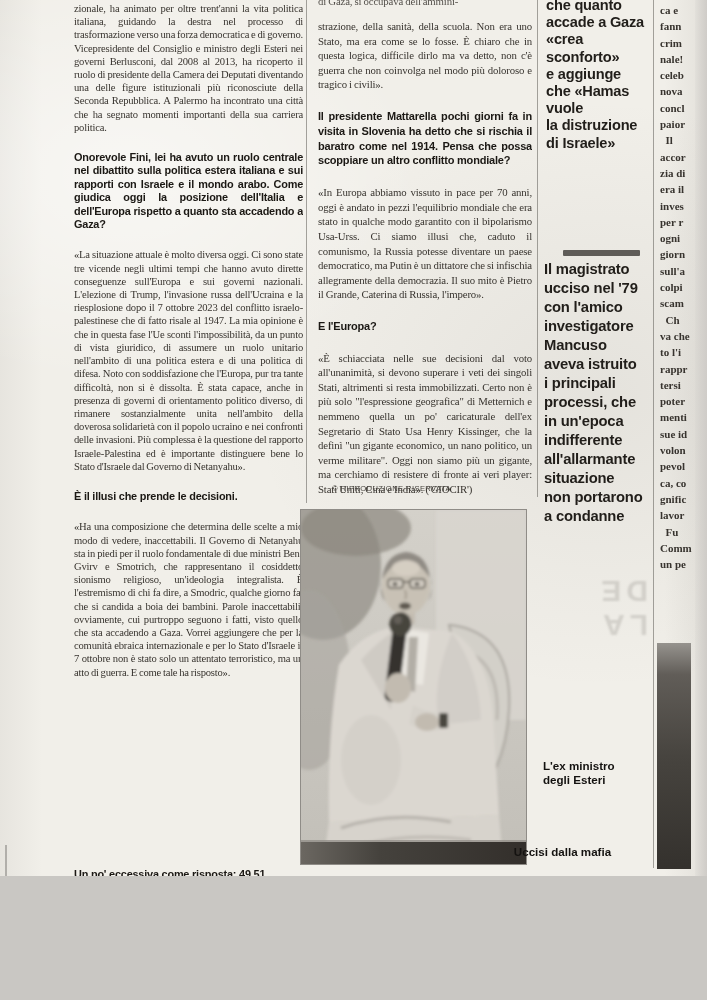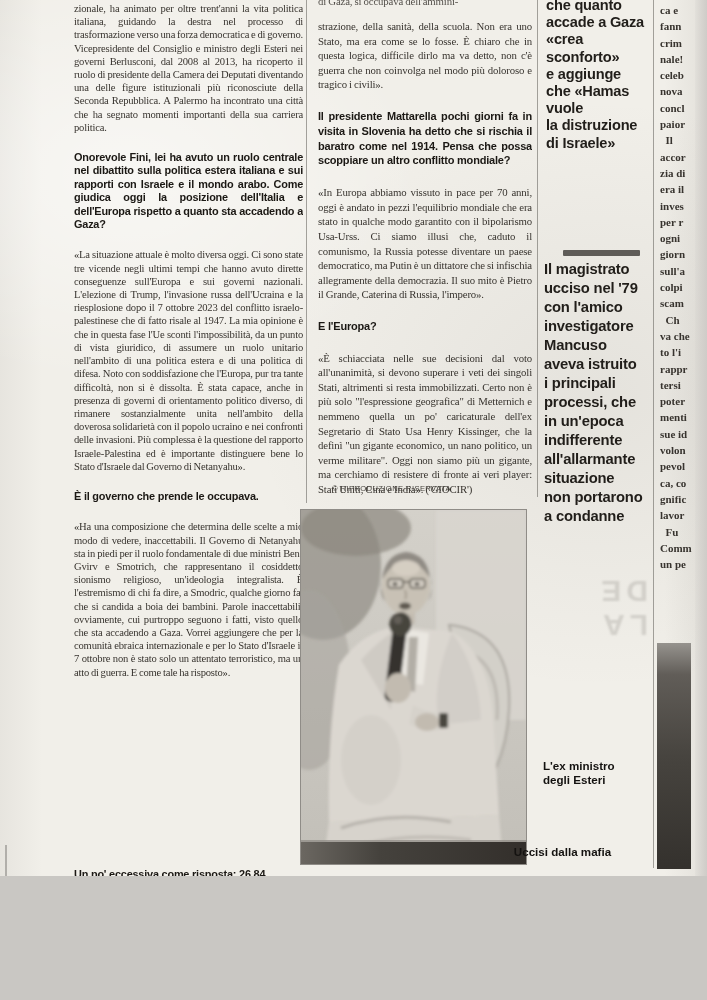--- a/index.html
+++ b/index.html
@@ -61,24 +61,24 @@
 </style>
 </head>
 <body>
 
 <div class="stage">
 
   <div class="col" style="left:74px;top:2px;width:229px;height:846px;overflow:hidden;">
     <p class="serif-p">zionale, ha animato per oltre trent'anni la vita politica italiana, guidando la destra nel processo di trasformazione verso una forza democratica e di governo. Vicepresidente del Consiglio e ministro degli Esteri nei governi Berlusconi, dal 2008 al 2013, ha ricoperto il ruolo di presidente della Camera dei Deputati diventando una delle figure istituzionali più riconosciute della Seconda Repubblica. A Palermo ha incontrato una città che ha segnato momenti importanti della sua carriera politica.</p>
     <p class="q">Onorevole Fini, lei ha avuto un ruolo centrale nel dibattito sulla politica estera italiana e sui rapporti con Israele e il mondo arabo. Come giudica oggi la posizione dell'Italia e dell'Europa rispetto a quanto sta accadendo a Gaza?</p>
     <p class="serif-p">«La situazione attuale è molto diversa oggi. Ci sono state tre vicende negli ultimi tempi che hanno avuto dirette conseguenze sull'Europa e sui governi nazionali. L'elezione di Trump, l'invasione russa dell'Ucraina e la riesplosione dopo il 7 ottobre 2023 del conflitto israelo-palestinese che di fatto risale al 1947. La mia opinione è che in questa fase l'Ue sconti l'impossibilità, da un punto di vista giuridico, di assumere un ruolo unitario nell'ambito di una politica estera e di una politica di difesa. Noto con soddisfazione che l'Europa, pur tra tante difficoltà, non si è dissolta. È stata capace, anche in presenza di governi di orientamento politico diverso, di rimanere sostanzialmente unita nell'ambito della doverosa solidarietà con il popolo ucraino e nei confronti delle invasioni. Più complessa è la questione del rapporto Israele-Palestina ed è importante distinguere bene lo Stato d'Israele dal Governo di Netanyahu».</p>
-    <p class="q">È il governo che prende le occupava.</p>
+    <p class="q">È il illusi che prende le decisioni.</p>
     <p class="serif-p">«Ha una composizione che determina delle scelte a mio modo di vedere, inaccettabili. Il Governo di Netanyahu sta in piedi per il ruolo fondamentale di due ministri Ben-Gvirv e Smotrich, che rappresentano il cosiddetto sionismo religioso, un'ideologia integralista. È l'estremismo di chi fa dire, a Smodric, qualche giorno fa, che si candida a boia dei bambini. Parole inaccettabili, ovviamente, cui purtroppo seguono i fatti, visto quello che sta accadendo a Gaza. Vorrei aggiungere che per la comunità ebraica internazionale e per lo Stato d'Israele il 7 ottobre non è stato solo un attentato terroristico, ma un atto di guerra. E come tale ha risposto».</p>
   </div>
-  <div class="q" style="position:absolute;left:74px;top:851px;width:240px;">Un po' eccessiva come risposta: 26.84</div>
+  <div class="q" style="position:absolute;left:74px;top:851px;width:240px;">Un po' eccessiva come risposta: 49.51</div>
 
   <div class="col mid" style="left:318px;top:0;width:214px;height:500px;overflow:hidden;">
     <div class="clip-top">
       <p class="serif-p">di Gaza, si occupava dell'ammini-</p>
     </div>
     <p class="serif-p">strazione, della sanità, della scuola. Non era uno Stato, ma era come se lo fosse. È chiaro che in questa logica, difficile dirlo ma va detto, non c'è guerra che non coinvolga nel modo più doloroso e tragico i civili».</p>
     <p class="q">Il presidente Mattarella pochi giorni fa in visita in Slovenia ha detto che si rischia il baratro come nel 1914. Pensa che possa scoppiare un altro conflitto mondiale?</p>
     <p class="serif-p">«In Europa abbiamo vissuto in pace per 70 anni, oggi è andato in pezzi l'equilibrio mondiale che era stato in qualche modo garantito con il bipolarismo Usa-Urss. Ci siamo illusi che, caduto il comunismo, la Russia potesse diventare un paese democratico, ma Putin è un dittatore che si infischia allegramente della democrazia. Il suo mito è Pietro il Grande, Caterina di Russia, l'impero».</p>
     <p class="q">E l'Europa?</p>
     <p class="serif-p">«È schiacciata nelle sue decisioni dal voto all'unanimità, si devono superare i veti dei singoli Stati, altrimenti si resta immobilizzati. Certo non è più solo "l'espressione geografica" di Metternich e nemmeno quella un po' caricaturale dell'ex Segretario di Stato Usa Henry Kissinger, che la definì "un gigante economico, un nano politico, un verme militare". Oggi non siamo più un gigante, ma cerchiamo di resistere di fronte ai veri player: Stati Uniti, Cina e India». ('GIOCIR')</p>

